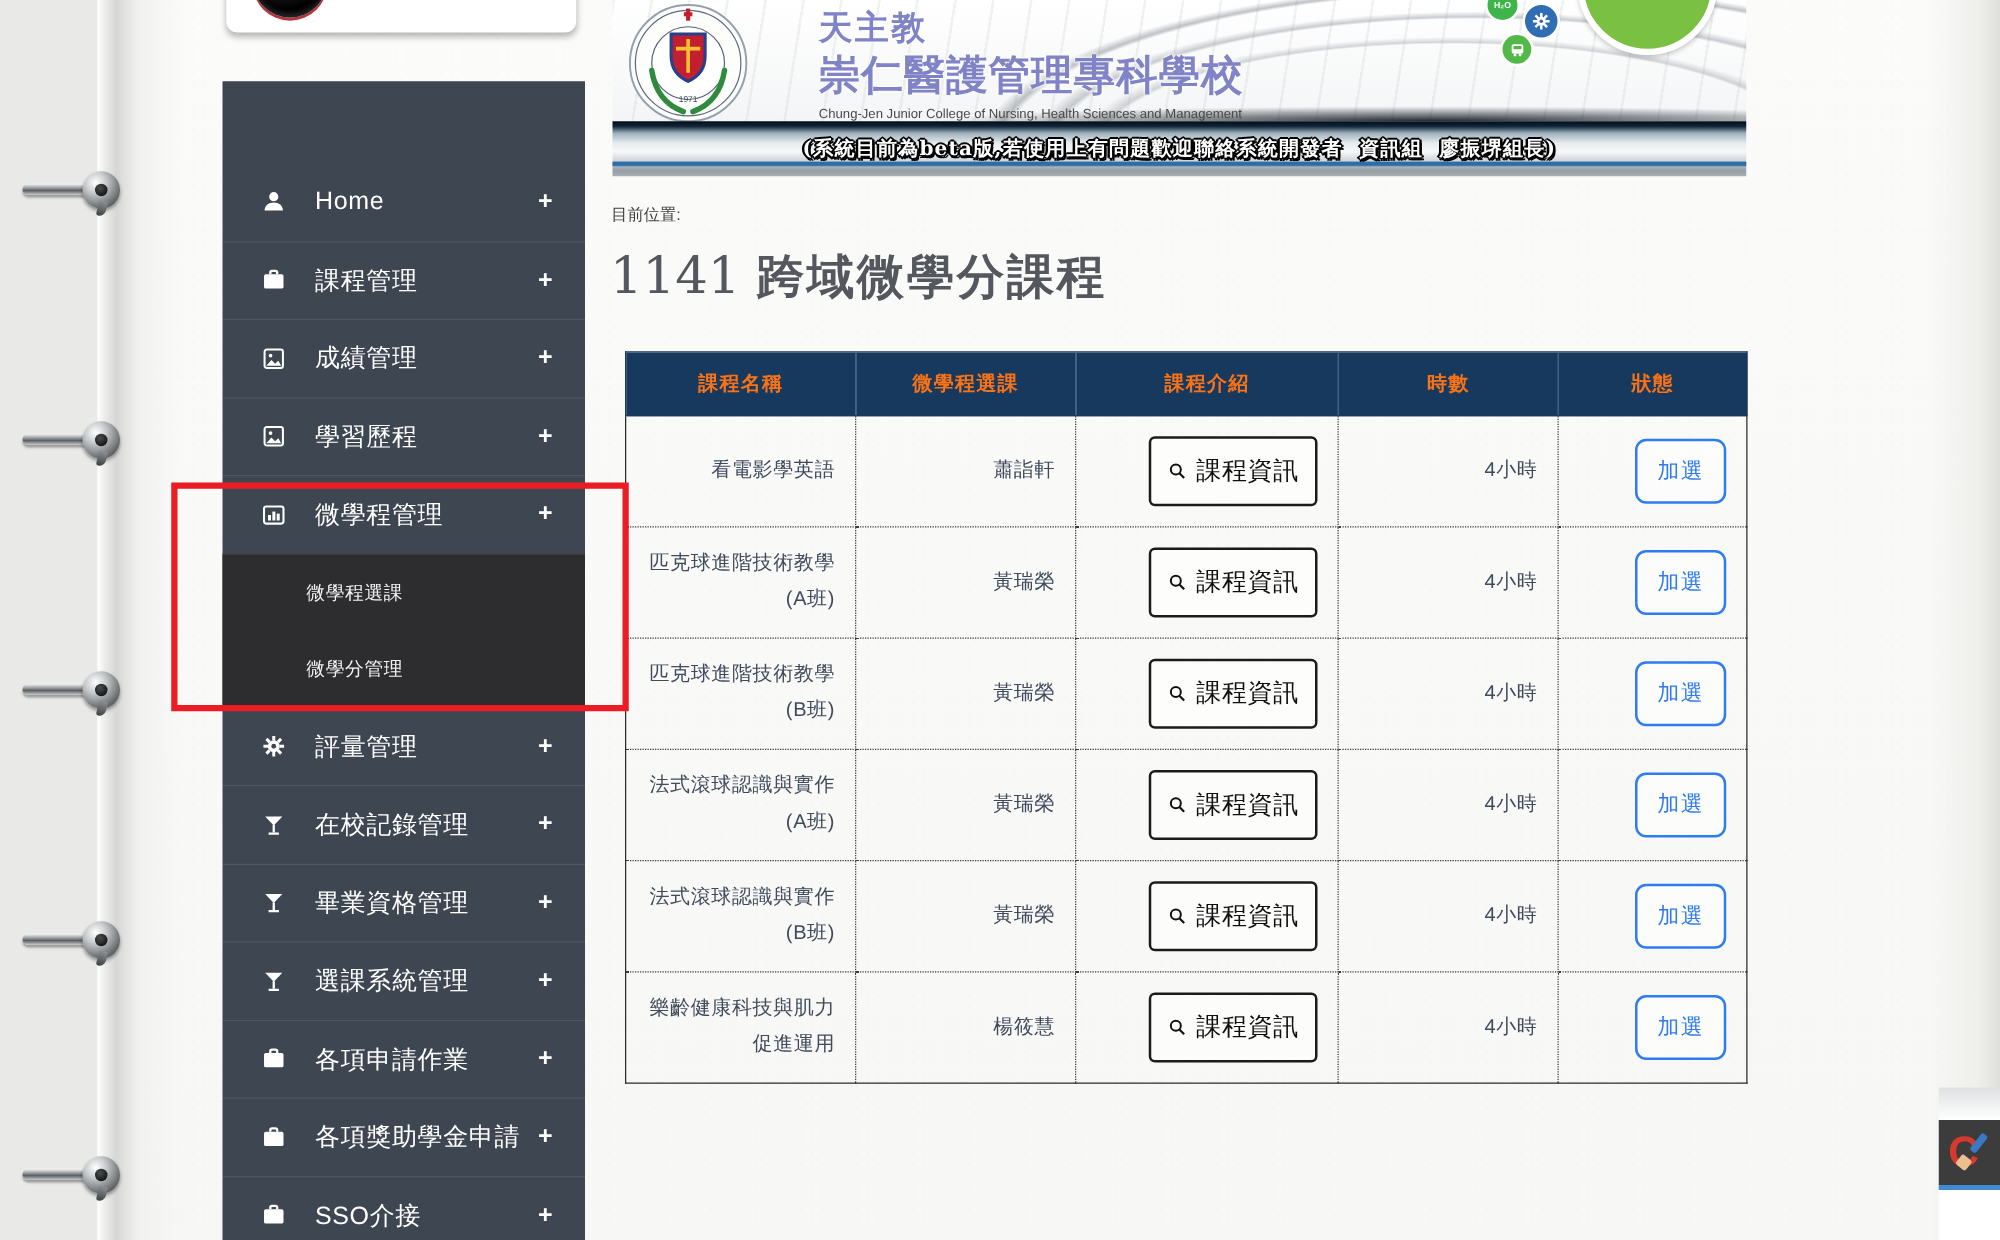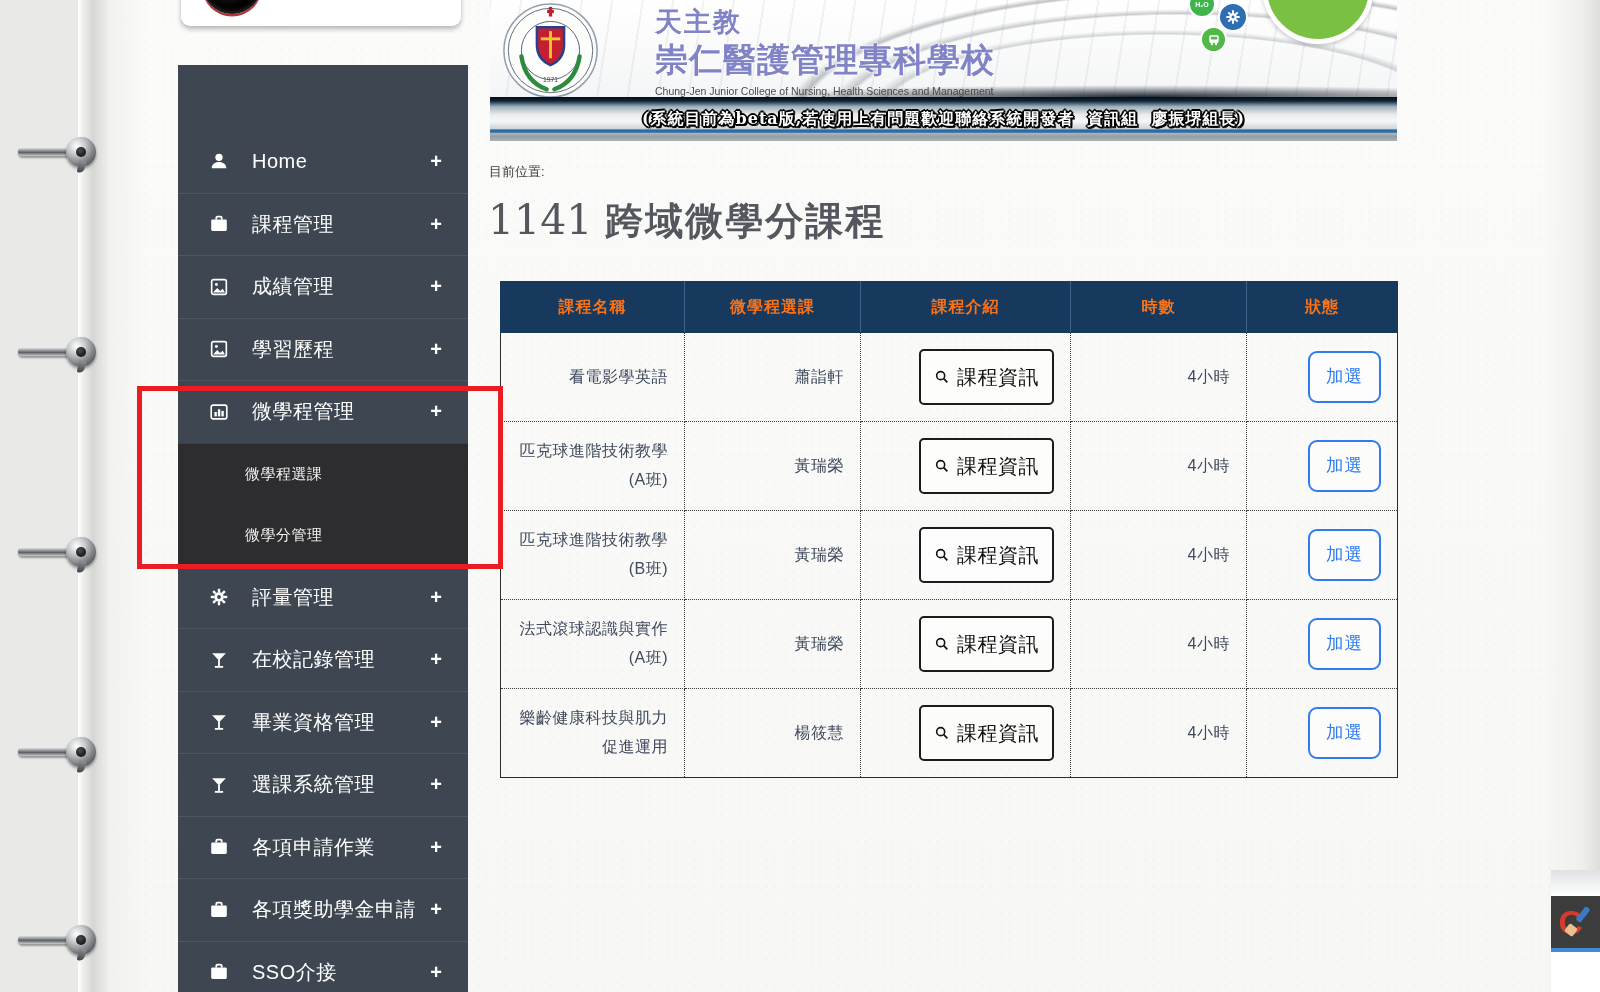--- a/index.html
+++ b/index.html
@@ -445,20 +445,33 @@
             <svg width="16" height="16" viewBox="0 0 24 24">
               <circle cx="10" cy="10" r="6" fill="none" stroke="#111" stroke-width="2.4"></circle>
               <line x1="14.6" y1="14.6" x2="20" y2="20" stroke="#111" stroke-width="2.6"></line>
             </svg>
             <span>課程資訊</span>
           </span></td>
       <td>4小時</td>
       <td><span class="add-btn">加選</span></td>
     </tr>
     <tr>
+      <td>法式滾球認識與實作(B班)</td>
+      <td>黃瑞榮</td>
+      <td><span class="info-btn">
+            <svg width="16" height="16" viewBox="0 0 24 24">
+              <circle cx="10" cy="10" r="6" fill="none" stroke="#111" stroke-width="2.4"></circle>
+              <line x1="14.6" y1="14.6" x2="20" y2="20" stroke="#111" stroke-width="2.6"></line>
+            </svg>
+            <span>課程資訊</span>
+          </span></td>
+      <td>4小時</td>
+      <td><span class="add-btn">加選</span></td>
+    </tr>
+    <tr>
       <td>樂齡健康科技與肌力促進運用</td>
       <td>楊筱慧</td>
       <td><span class="info-btn">
             <svg width="16" height="16" viewBox="0 0 24 24">
               <circle cx="10" cy="10" r="6" fill="none" stroke="#111" stroke-width="2.4"></circle>
               <line x1="14.6" y1="14.6" x2="20" y2="20" stroke="#111" stroke-width="2.6"></line>
             </svg>
             <span>課程資訊</span>
           </span></td>
       <td>4小時</td>

